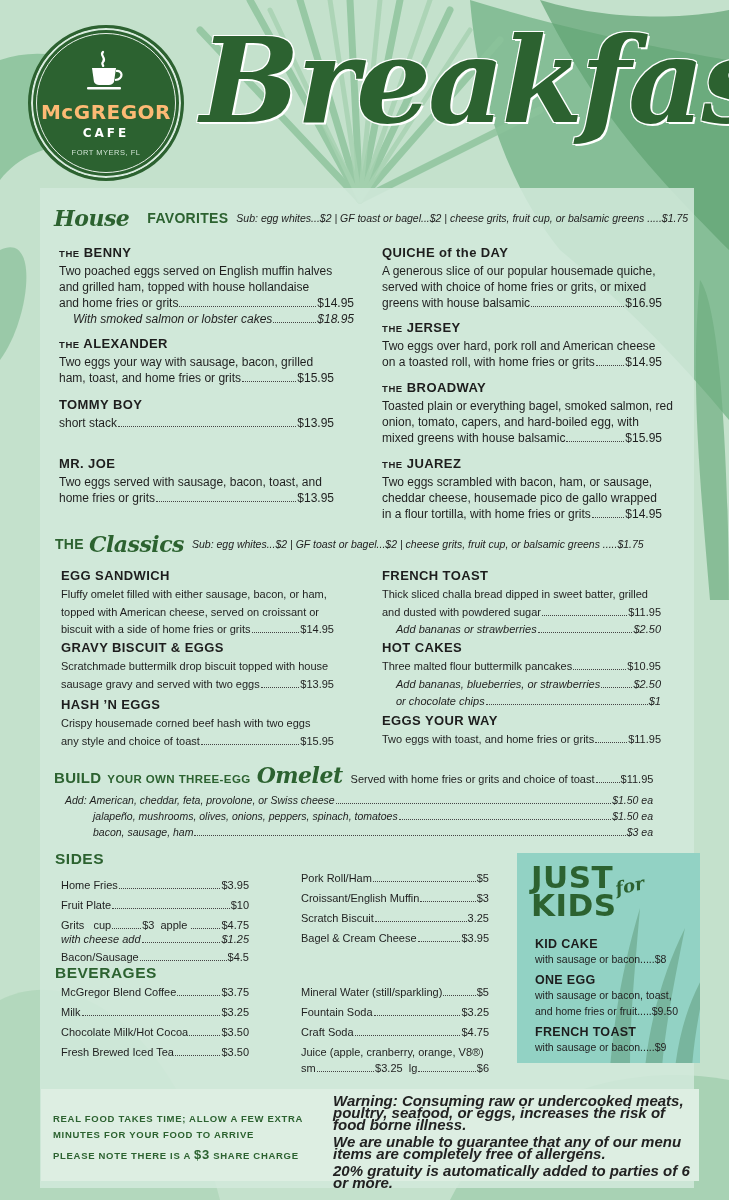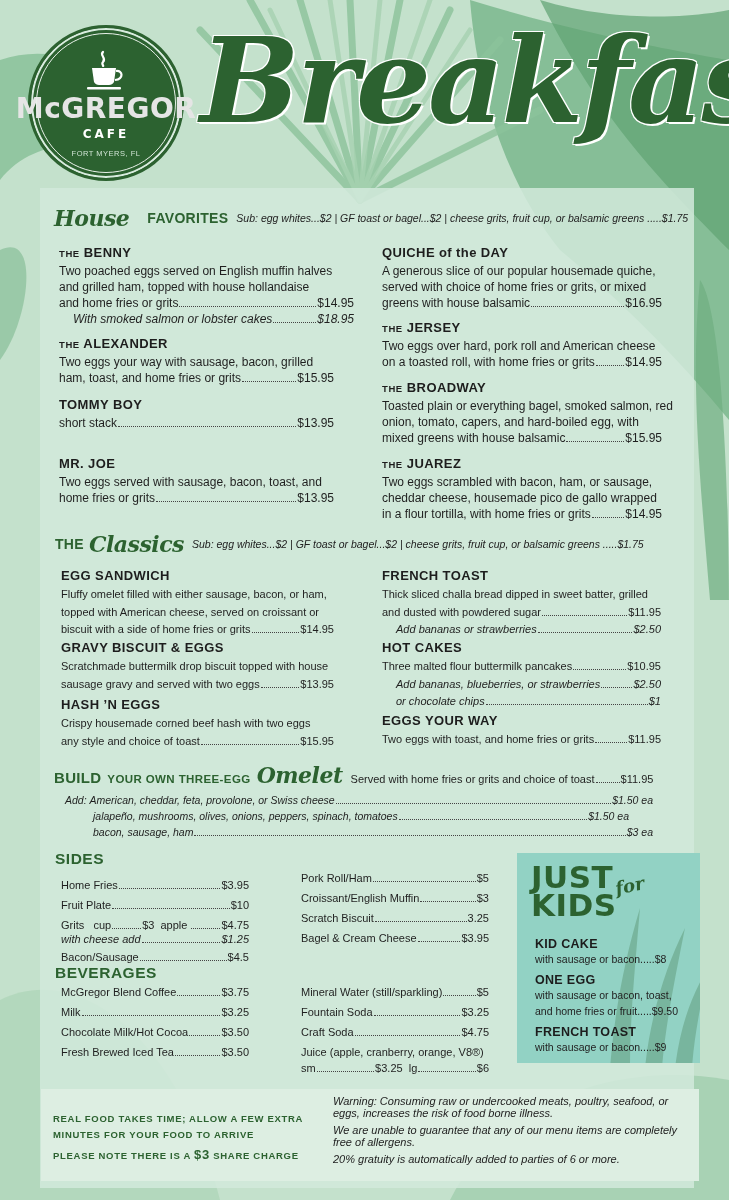--- a/index.html
+++ b/index.html
@@ -22,22 +22,22 @@
     border: 3px solid #2c6230;
     box-shadow: 0 0 0 2px #d9ecdf inset;
     display: flex; flex-direction: column; align-items: center; justify-content: flex-start;
   }
   .logo-inner {
     position: absolute; inset: 5px; border-radius: 50%;
     border: 1.5px solid #e8f1e9;
   }
   .logo .cup { margin-top: 22px; width: 46px; height: 42px; position: relative; }
   .logo .brand {
-    color: #e5e5e5; font-weight: bold; font-size: 28px; letter-spacing: 0.5px;
-    font-family: "DejaVu Sans", sans-serif;
+    color: #fdba74; font-weight: bold; font-size: 20px; letter-spacing: 0.5px;
+    margin-top: 8px; font-family: "DejaVu Sans", sans-serif;
   }
   .logo .brand-sub { color: #ffffff; font-size: 12px; letter-spacing: 3px; font-weight: bold; margin-top: 2px; font-family: "DejaVu Sans", sans-serif; }
   .logo .loc { color: #cfe3d3; font-size: 7.5px; letter-spacing: 0.5px; margin-top: 8px; }
 
   .title {
     position: absolute; left: 200px; top: 22px;
     font-family: "DejaVu Serif", serif; font-style: italic; font-weight: bold;
     font-size: 118px; color: #2c6230; letter-spacing: -3px;
     text-shadow: 2px 2px 0 #ffffff, -1px -1px 0 #ffffff, 1px -1px 0 #ffffff, -1px 1px 0 #ffffff;
     line-height: 1;
@@ -91,21 +91,21 @@
   .kids .kname { font-weight: bold; font-size: 12.5px; letter-spacing: 0.3px; color: #1d1d1d; }
   .kids .kdesc { font-size: 10.5px; line-height: 16px; color: #222; }
 
   .footer {
     position: absolute; left: 41px; top: 1089px; width: 658px; height: 92px;
     background: #ddeee2; z-index: 3;
   }
   .footer .left { position: absolute; left: 12px; top: 22px; font-size: 9.5px; font-weight: bold; color: #2c6230; letter-spacing: 0.7px; line-height: 16px; }
   .footer .left .big$ { font-size: 13px; }
   .footer .left .dollar { font-size: 13px; }
-  .footer .right { position: absolute; left: 292px; top: 6px; width: 360px; font-size: 11px; font-style: italic; color: #222; line-height: 12px; }
+  .footer .right { position: absolute; left: 292px; top: 6px; width: 360px; font-size: 15px; font-style: italic; color: #222; line-height: 12px; font-weight: bold; }
   .footer .right p { margin-bottom: 5px; }
 </style>
 </head>
 <body>
 
 <div class="bg">
   <svg viewBox="0 0 729 1200" xmlns="http://www.w3.org/2000/svg">
     <rect width="729" height="1200" fill="#c4e1cc"></rect>
 
     <path d="M470 0 C600 40 729 60 729 60 L729 420 C680 360 620 300 560 250 C520 200 480 120 470 0 Z" fill="#77b58a" opacity=".8"></path>
@@ -334,21 +334,21 @@
     <span class="script" style="margin-left:6px;">Omelet</span>
     <span class="line" style="flex:1; margin-left:8px; font-size:11px;">
       <span>Served with home fries or grits and choice of toast</span>
         <span class="dots" style="max-width:24px;"></span>
         <span class="price">$11.95</span>
     </span>
   </div>
 
   <div class="addons">
     <div class="line"><span>Add:</span>&nbsp;<span>American, cheddar, feta, provolone, or Swiss cheese</span><span class="dots"></span><span class="price">$1.50 ea</span></div>
-    <div class="line" style="padding-left:28px; margin-right:24px;">
+    <div class="line" style="padding-left:28px; margin-right:0;">
         <span>jalapeño, mushrooms, olives, onions, peppers, spinach, tomatoes</span>
         <span class="dots"></span>
         <span class="price">$1.50 ea</span>
       </div>
     <div class="line" style="padding-left:28px;">
         <span>bacon, sausage, ham</span>
         <span class="dots"></span>
         <span class="price">$3 ea</span>
       </div>
   </div>

